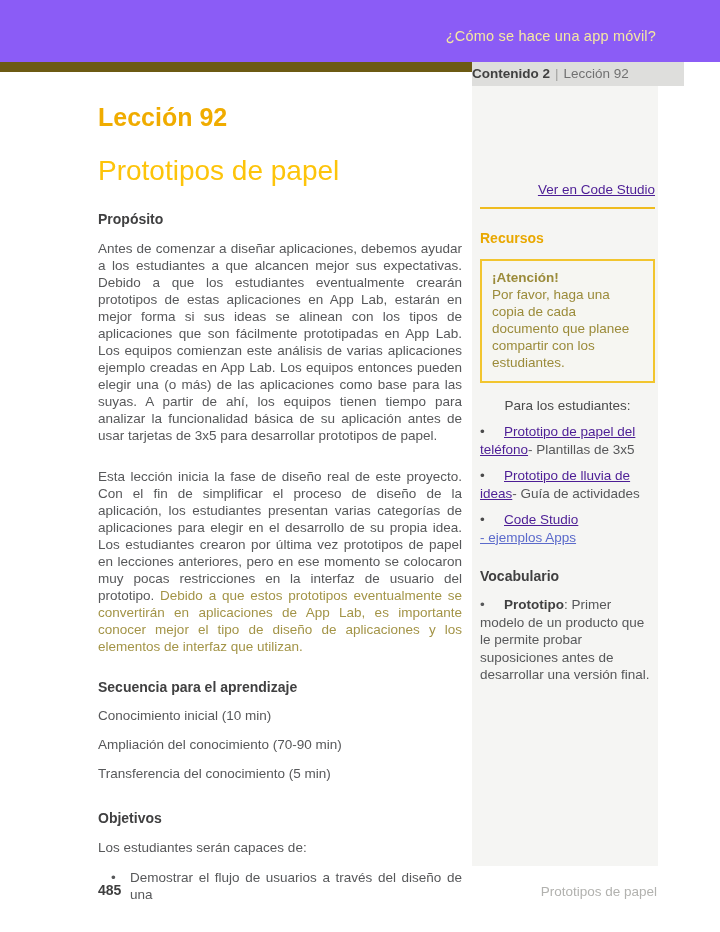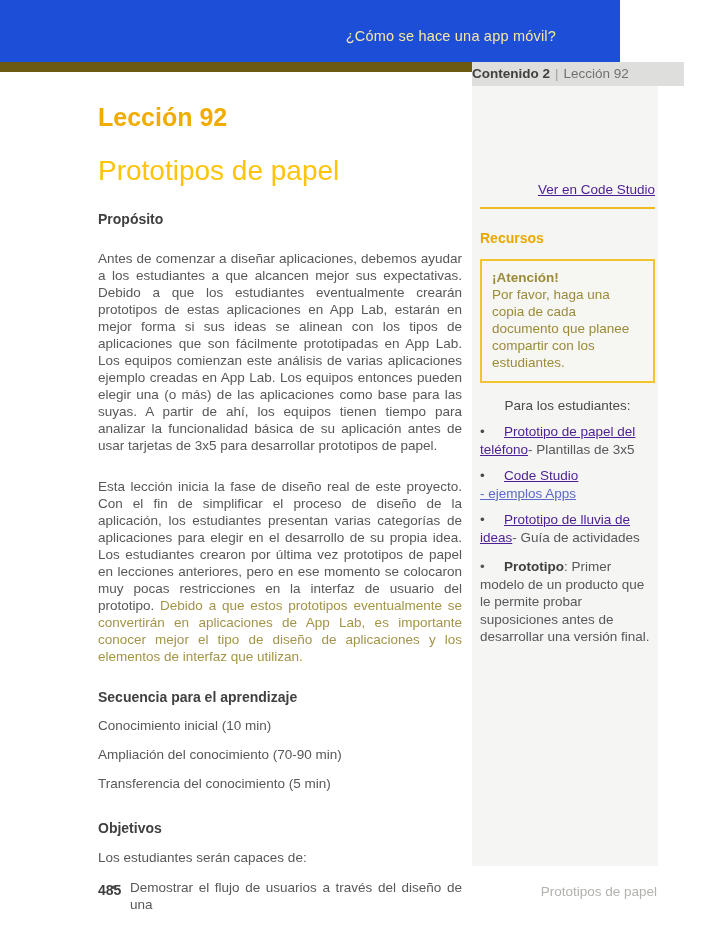--- a/index.html
+++ b/index.html
@@ -1,22 +1,22 @@
 <!DOCTYPE html>
 <html lang="es"><head>
 <meta charset="utf-8">
 <style>
   * { margin:0; padding:0; box-sizing:border-box; }
   html,body { background:#ffffff; }
   body { font-family:"Liberation Sans", sans-serif; }
   .page { position:relative; width:720px; height:932px; background:#ffffff; overflow:hidden; }
 
   
-  .topband { position:absolute; left:0; top:0; width:620px; height:62px;
-             background:#1d4ed8; }
+  .topband { position:absolute; left:0; top:0; width:720px; height:62px;
+             background:#8b5cf6; }
   .topband-ext { position:absolute; left:0; top:62px; width:472px; height:10px;
              background:#6c5a13; }
   .course-title { position:absolute; right:64px; top:28px;
              font-size:14.5px; color:#f5e8a2; letter-spacing:.2px; }
 
   
   .crumb { position:absolute; left:472px; top:62px; width:212px; height:24px;
            background:#dededc; text-align:right; padding-right:64px;
            font-size:13.5px; line-height:24px; white-space:nowrap; }
   .crumb-unit { font-weight:bold; color:#414141; }
@@ -24,21 +24,21 @@
   .crumb-lesson { color:#717171; }
 
   
   .content { position:absolute; left:98px; top:0; width:364px; color:#57585a; }
   .lesson-number { margin-top:103px; font-size:25px; line-height:28px;
                    font-weight:bold; color:#f0ac00; }
   .lesson-title  { margin-top:24px; font-size:28px; line-height:32px;
                    font-weight:normal; color:#fdc40a; }
   .sec-head { margin-top:24px; font-size:14px; line-height:16px;
               font-weight:bold; color:#404041; }
-  .body-p { margin-top:23px; font-size:13.5px; line-height:17px;
+  .body-p { margin-top:13px; font-size:13.5px; line-height:17px;
             text-align:justify; color:#57585a; }
   .hl { color:#a39447; }
   .p-gap { margin-top:24px; }
   .seq-item { margin-top:12px; font-size:13.5px; line-height:17px; color:#57585a; }
   .seq-item:first-of-type { margin-top:14px; }
   .obj-head { margin-top:28px; }
   .obj-intro { margin-top:13px; font-size:13.5px; line-height:17px; color:#57585a; }
   .obj-list { list-style:none; margin-top:13px; }
   .obj-item { position:relative; padding-left:32px; margin-bottom:11px;
               font-size:13.5px; line-height:17px; text-align:justify; color:#57585a; }
@@ -118,23 +118,24 @@
 
     <div class="attention-box">
       <div class="attention-title">¡Atención!</div>
       <div class="attention-body">Por favor, haga una copia de cada documento que planee compartir con los estudiantes.</div>
     </div>
 
     <div class="students-head">Para los estudiantes:</div>
 
     <ul class="s-list">
       <li class="s-item"><span class="dot">•</span><a href="#" class="link">Prototipo de papel del teléfono</a><span class="s-suffix">- Plantillas de 3x5</span></li>
+      <li class="s-item"><span class="dot">•</span><a href="#" class="link">Prototipo de lluvia de ideas</a><span class="s-suffix">- Guía de actividades</span></li>
       <li class="s-item"><span class="dot">•</span><a href="#" class="link">Code Studio</a><a href="#" class="s-suffix-link">- ejemplos Apps</a></li>
-      <li class="s-item"><span class="dot">•</span><a href="#" class="link">Prototipo de lluvia de ideas</a><span class="s-suffix">- Guía de actividades</span></li>
     </ul>
 
+    <h3 class="vocab-head">Vocabulario</h3>
     <div class="vocab-entry"><span class="dot">•</span><span class="vocab-term">Prototipo</span><span class="vocab-def">: Primer modelo de un producto que le permite probar suposiciones antes de desarrollar una versión final.</span></div>
   </aside>
 
   <div class="footer-page-num">485</div>
   <div class="footer-title">Prototipos de papel</div>
 
 </div>
 
 </body></html>

